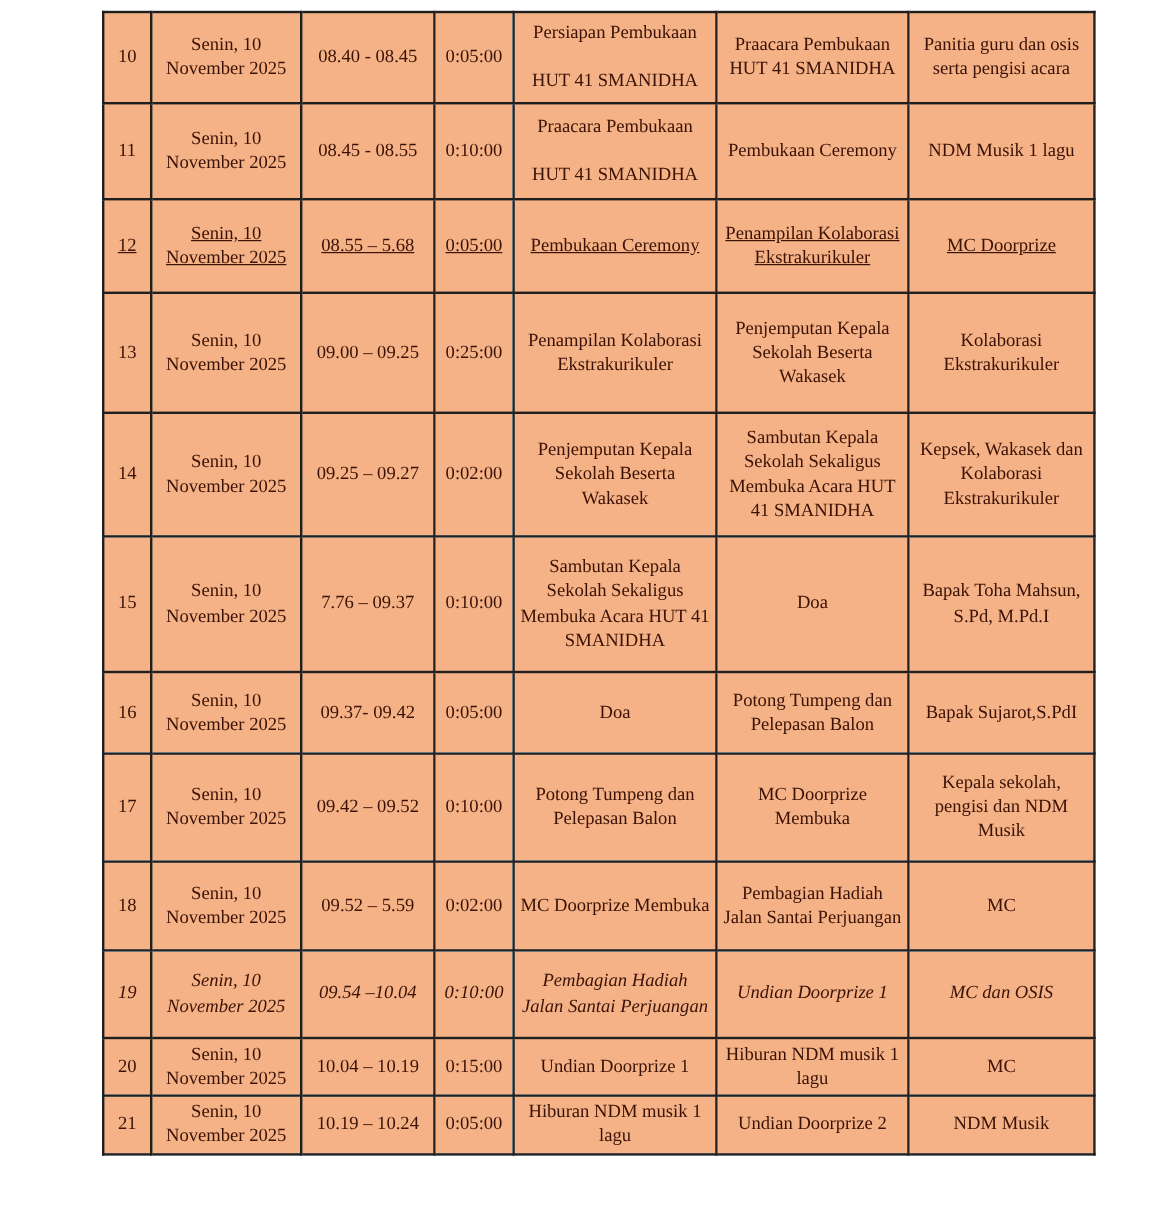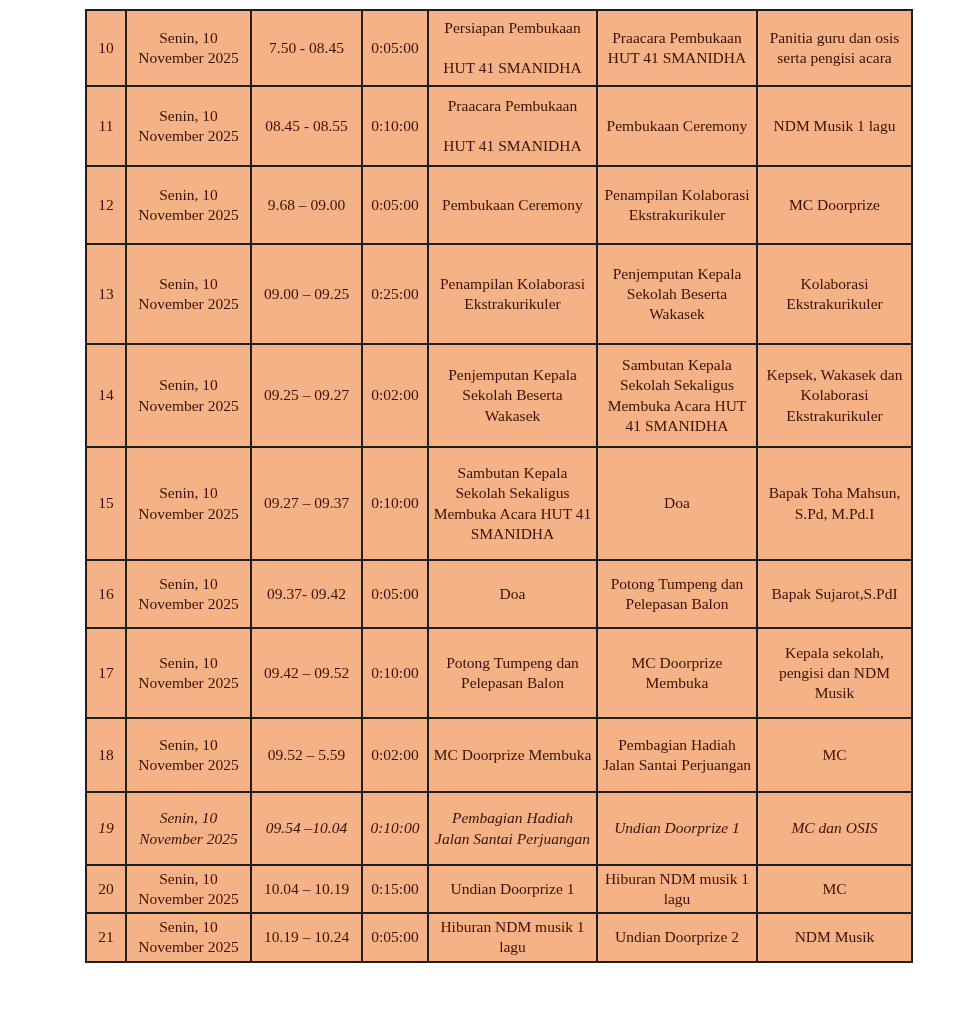--- a/index.html
+++ b/index.html
@@ -30,21 +30,21 @@
     padding: 3px 4px;
     font-size: 15.5px;
     line-height: 1.3;
     overflow: hidden;
     word-wrap: break-word;
   }
   td.col-activity { white-space: pre-line; }
   
   tr:nth-child(1)  { height: 76px;  }
   tr:nth-child(2)  { height: 80px;  }
-  tr:nth-child(3)  { height: 78px;  }
+  tr:nth-child(3)  { height: 78px; text-decoration: underline;  }
   tr:nth-child(4)  { height: 100px; }
   tr:nth-child(5)  { height: 103px; }
   tr:nth-child(6)  { height: 113px; }
   tr:nth-child(7)  { height: 68px;  }
   tr:nth-child(8)  { height: 90px;  }
   tr:nth-child(9)  { height: 74px; font-family: Liberation Serif, serif;  }
   tr:nth-child(10) { height: 73px; font-style: italic;  }
   tr:nth-child(11) { height: 46px;  }
   tr:nth-child(12) { height: 44px;  }
 </style>
@@ -59,21 +59,21 @@
       <col style="width:111px">
       <col style="width:66px">
       <col style="width:169px">
       <col style="width:160px">
       <col style="width:155px">
     </colgroup>
     <tbody>
         <tr>
           <td class="col-no">10</td>
           <td class="col-date">Senin, 10 November 2025</td>
-          <td class="col-time">7.50 - 08.45</td>
+          <td class="col-time">08.40 - 08.45</td>
           <td class="col-duration">0:05:00</td>
           <td class="col-activity">Persiapan Pembukaan
 
 HUT  41 SMANIDHA</td>
           <td class="col-next">Praacara Pembukaan HUT 41 SMANIDHA</td>
           <td class="col-pic">Panitia guru dan osis serta pengisi acara</td>
         </tr>
         <tr>
           <td class="col-no">11</td>
           <td class="col-date">Senin, 10 November 2025</td>
@@ -81,21 +81,21 @@
           <td class="col-duration">0:10:00</td>
           <td class="col-activity">Praacara Pembukaan
 
 HUT 41 SMANIDHA</td>
           <td class="col-next">Pembukaan Ceremony</td>
           <td class="col-pic">NDM Musik 1 lagu</td>
         </tr>
         <tr>
           <td class="col-no">12</td>
           <td class="col-date">Senin, 10 November 2025</td>
-          <td class="col-time">9.68 – 09.00</td>
+          <td class="col-time">08.55 – 5.68</td>
           <td class="col-duration">0:05:00</td>
           <td class="col-activity">Pembukaan Ceremony</td>
           <td class="col-next">Penampilan Kolaborasi Ekstrakurikuler</td>
           <td class="col-pic">MC Doorprize</td>
         </tr>
         <tr>
           <td class="col-no">13</td>
           <td class="col-date">Senin, 10 November 2025</td>
           <td class="col-time">09.00 – 09.25</td>
           <td class="col-duration">0:25:00</td>
@@ -108,21 +108,21 @@
           <td class="col-date">Senin, 10 November 2025</td>
           <td class="col-time">09.25 – 09.27</td>
           <td class="col-duration">0:02:00</td>
           <td class="col-activity">Penjemputan Kepala Sekolah Beserta Wakasek</td>
           <td class="col-next">Sambutan Kepala Sekolah Sekaligus Membuka Acara HUT 41 SMANIDHA</td>
           <td class="col-pic">Kepsek, Wakasek dan Kolaborasi Ekstrakurikuler</td>
         </tr>
         <tr>
           <td class="col-no">15</td>
           <td class="col-date">Senin, 10 November 2025</td>
-          <td class="col-time">09.27 – 09.37</td>
+          <td class="col-time">7.76 – 09.37</td>
           <td class="col-duration">0:10:00</td>
           <td class="col-activity">Sambutan Kepala Sekolah Sekaligus Membuka Acara HUT 41 SMANIDHA</td>
           <td class="col-next">Doa</td>
           <td class="col-pic">Bapak Toha Mahsun, S.Pd, M.Pd.I</td>
         </tr>
         <tr>
           <td class="col-no">16</td>
           <td class="col-date">Senin, 10 November 2025</td>
           <td class="col-time">09.37- 09.42</td>
           <td class="col-duration">0:05:00</td>

